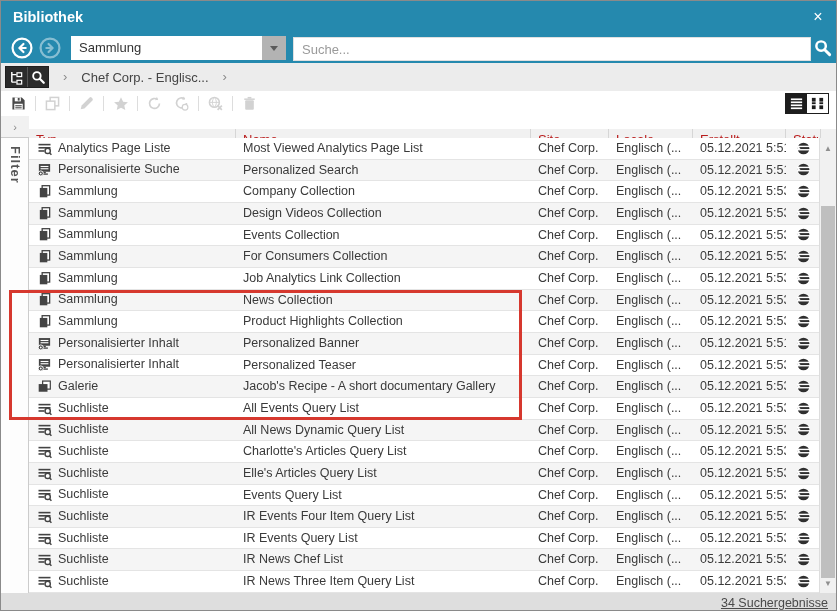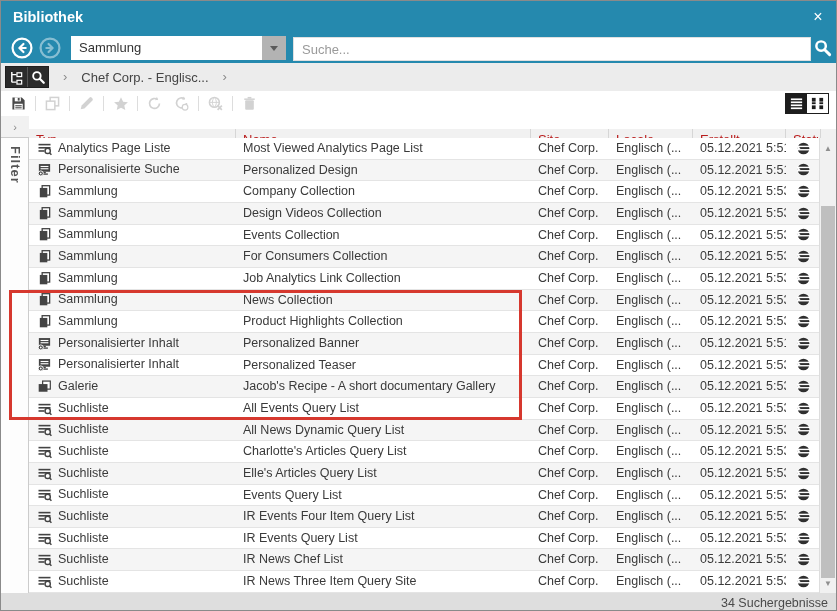--- a/index.html
+++ b/index.html
@@ -67,21 +67,21 @@
   
   .highlightbox{position:absolute;left:8px;top:288.7px;width:513px;height:130px;border:3px solid #d6382e;pointer-events:none;z-index:10;}
 
   
   .vscroll{position:absolute;right:0;top:137px;width:17px;height:455px;background:#f1f1f1;border-left:1px solid #ddd;}
   .sarrow{position:absolute;left:0;width:16px;height:16px;color:#8f8f8f;font-size:8px;display:flex;align-items:center;justify-content:center;cursor:pointer;}
   .sarrow.up{top:2px;} .sarrow.down{bottom:2px;}
   .sthumb{position:absolute;left:1px;top:68px;width:14px;height:372px;background:#bfbfbf;cursor:pointer;}
 
   
-  .statusbar{position:absolute;left:0;top:592px;width:837px;height:19px;background:#dedede;display:flex;align-items:center;justify-content:flex-end;padding-right:10px;font-size:12.5px;color:#4a4a4a;}
+  .statusbar{position:absolute;left:0;top:592px;width:837px;height:19px;background:#dedede;display:flex;align-items:center;justify-content:flex-end;padding-right:10px;font-size:12.5px;color:#4a4a4a;text-decoration:underline;}
 </style>
 </head>
 <body>
 
 <div id="window">
 
   <div class="titlebar">
     <span class="title">Bibliothek</span>
     <span class="close">×</span>
   </div>
@@ -297,21 +297,21 @@
               <rect x="3.8" y="4.2" width="8.4" height="1.2" fill="#fff"></rect>
               <rect x="3.8" y="6.6" width="8.4" height="1.2" fill="#fff"></rect>
               <rect x="6.6" y="10.4" width="2.8" height="1.6" fill="#444"></rect>
               <rect x="4.4" y="12.2" width="7.2" height="1.4" fill="#444"></rect>
               <circle cx="4" cy="12.2" r="2.7" fill="#444" stroke="#fff" stroke-width="1"></circle>
               <circle cx="4" cy="12.2" r="1" fill="#fff"></circle>
             </svg>
           </span>
           <span>Personalisierte Suche</span>
         </div>
-        <div class="cell c-name">Personalized Design</div>
+        <div class="cell c-name">Personalized Search</div>
         <div class="cell c-site">Chef Corp.</div>
         <div class="cell c-locale">Englisch (...</div>
         <div class="cell c-created">05.12.2021 5:51</div>
         <div class="cell c-status">
           <span style="display: flex;">
             <svg width="13" height="13" viewBox="0 0 14 14">
               <circle cx="7" cy="7" r="6.3" fill="#2f2f2f"></circle>
               <rect x="0" y="4" width="14" height="1.5" fill="#fff"></rect>
               <rect x="0" y="7.6" width="14" height="1.5" fill="#fff"></rect>
               <path d="M.4 4.4l3.4 2.4L.4 9.2z" fill="#fff"></path>
@@ -809,21 +809,21 @@
             <svg width="15" height="15" viewBox="0 0 16 16">
               <rect x="1.6" y="3" width="12.8" height="1.7" fill="#444"></rect>
               <rect x="1.6" y="6.4" width="12.8" height="1.7" fill="#444"></rect>
               <rect x="1.6" y="9.8" width="6.4" height="1.7" fill="#444"></rect>
               <circle cx="11.4" cy="10.6" r="2.8" fill="#fff" stroke="#444" stroke-width="1.5"></circle>
               <path d="M13.4 12.8l2 1.9" stroke="#444" stroke-width="1.7"></path>
             </svg>
           </span>
           <span>Suchliste</span>
         </div>
-        <div class="cell c-name">IR News Three Item Query Site</div>
+        <div class="cell c-name">IR News Three Item Query List</div>
         <div class="cell c-site">Chef Corp.</div>
         <div class="cell c-locale">Englisch (...</div>
         <div class="cell c-created">05.12.2021 5:53</div>
         <div class="cell c-status">
           <span style="display: flex;">
             <svg width="13" height="13" viewBox="0 0 14 14">
               <circle cx="7" cy="7" r="6.3" fill="#2f2f2f"></circle>
               <rect x="0" y="4" width="14" height="1.5" fill="#fff"></rect>
               <rect x="0" y="7.6" width="14" height="1.5" fill="#fff"></rect>
               <path d="M.4 4.4l3.4 2.4L.4 9.2z" fill="#fff"></path>

